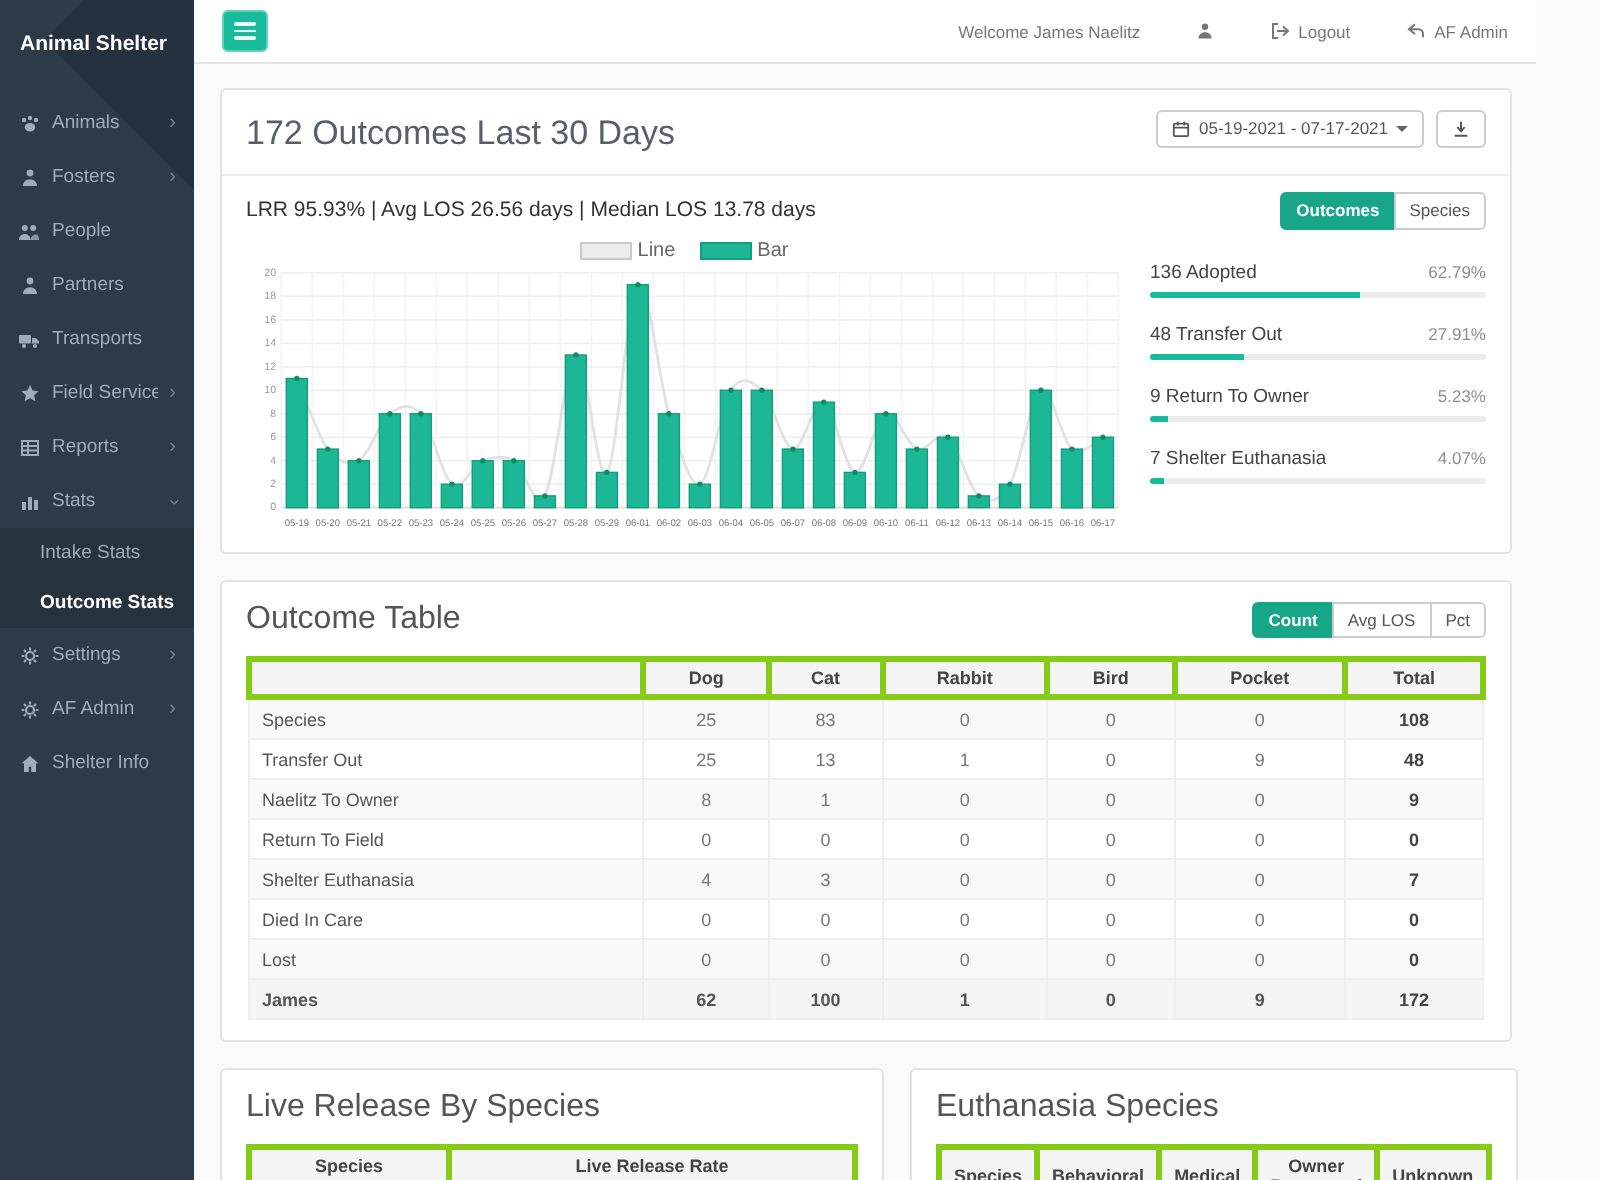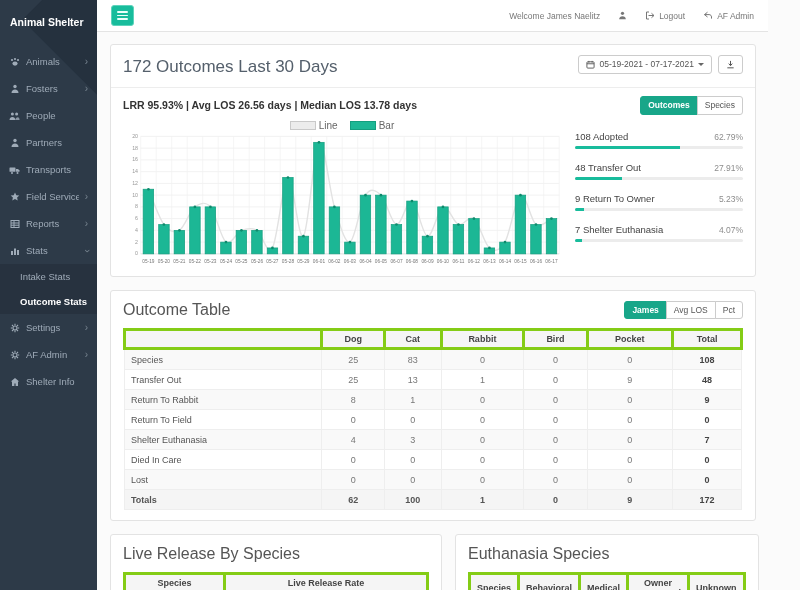--- a/index.html
+++ b/index.html
@@ -28,39 +28,39 @@
   .submenu .nav-item{padding:7px 9px 7px 20px}
   .submenu .nav-item.active{color:#fff;font-weight:bold}
 
   
   .main{flex:1;display:flex;flex-direction:column;min-width:0}
   .topbar{height:32px;flex:0 0 32px;background:#fff;border-bottom:1px solid #e4e4e4;
           display:flex;align-items:center;padding:0 14px;gap:8px}
   .hamburger{width:23px;height:21px;background:var(--progress);border:1px solid #5ed3bb;border-radius:3px;
              display:flex;flex-direction:column;justify-content:center;align-items:center;gap:2px;cursor:pointer}
   .hamburger span{display:block;width:11px;height:1.6px;background:#eafff9;border-radius:1px}
-  .topbar-right{margin-left:auto;display:flex;align-items:center;gap:18px;font-size:8.5px;color:#777}
+  .topbar-right{margin-left:auto;display:flex;align-items:center;gap:28px;font-size:8.5px;color:#777}
   .tb-link{display:inline-flex;align-items:center;gap:4px;color:#777;cursor:pointer}
   .tb-link svg{display:block}
 
   .content{flex:1;padding:12px 12px 0 13px;overflow:hidden}
   .card{background:#fff;border:1px solid #e3e3e3;border-radius:3px;padding:10px 12px;margin-bottom:13px}
 
   
   .card-head{display:flex;justify-content:space-between;align-items:flex-start}
   .page-title{font-size:17px;font-weight:400;color:#55606c;margin:2px 0 0}
   .controls{display:flex;gap:6px}
   .btn{border:1px solid #ccc;background:#fff;border-radius:3px;font-size:8.5px;color:#555;
        padding:4px 7px;display:inline-flex;align-items:center;gap:4px;cursor:pointer;line-height:1;white-space:nowrap}
   .btn svg{display:block}
   .caret-down{width:0;height:0;border-left:3px solid transparent;border-right:3px solid transparent;
               border-top:3.5px solid #666;display:inline-block}
   hr.sep{border:none;border-top:1px solid #ededed;margin:10px -12px 8px}
   .stats-row{display:flex;justify-content:space-between;align-items:center}
-  .stats-line{font-size:10.5px;font-weight:bold;color:#333}
+  .stats-line{font-size:10.5px;font-weight:normal;color:#333}
   .btn-group{display:inline-flex}
   .btn-group .btn{border-radius:0;margin-left:-1px}
   .btn-group .btn:first-child{border-radius:3px 0 0 3px;margin-left:0}
   .btn-group .btn:last-child{border-radius:0 3px 3px 0}
   .btn.active{background:var(--accent);border-color:var(--accent);color:#fff;font-weight:bold}
 
   .chart-row{display:flex;gap:14px;margin-top:2px}
   .chart-area{flex:1;min-width:0}
   .legend{display:flex;justify-content:center;align-items:flex-start;gap:12px;font-size:10px;color:#666;margin:3px 0 1px}
   .legend-item{display:inline-flex;align-items:center;gap:3px}
@@ -432,21 +432,21 @@
                   <text x="467.7" y="148.5" font-size="5.4" fill="#777" text-anchor="middle">06-16</text>
                   <text x="485.2" y="148.5" font-size="5.4" fill="#777" text-anchor="middle">06-17</text>
                 </svg>
               </div>
           </div>
 
           <div class="summary">
 
               <div class="sum-item">
                 <div class="sum-top">
-                  <span class="sum-label">108 Adopted</span>
+                  <span class="sum-label">136 Adopted</span>
                   <span class="sum-pct">62.79%</span>
                 </div>
                 <div class="sum-track">
                   <div class="sum-fill" style="width: 62.79%;"></div>
                 </div>
               </div>
 
               <div class="sum-item">
                 <div class="sum-top">
                   <span class="sum-label">48 Transfer Out</span>
@@ -477,21 +477,21 @@
                 </div>
               </div>
             </div>
         </div>
       </section>
 
       <section class="card">
         <div class="card-head">
           <div class="card-title">Outcome Table</div>
           <div class="btn-group">
-            <button class="btn active">James</button>
+            <button class="btn active">Count</button>
             <button class="btn">Avg LOS</button>
             <button class="btn">Pct</button>
           </div>
         </div>
         <table class="grid" id="outcome-table">
           <colgroup>
               <col class="lbl">
               <col>
               <col>
               <col>
@@ -527,21 +527,21 @@
                 <td class="row-label">Transfer Out</td>
                 <td>25</td>
                 <td>13</td>
                 <td>1</td>
                 <td>0</td>
                 <td>9</td>
                 <td>48</td>
               </tr>
 
               <tr>
-                <td class="row-label">Return To Rabbit</td>
+                <td class="row-label">Naelitz To Owner</td>
                 <td>8</td>
                 <td>1</td>
                 <td>0</td>
                 <td>0</td>
                 <td>0</td>
                 <td>9</td>
               </tr>
 
               <tr>
                 <td class="row-label">Return To Field</td>
@@ -577,21 +577,21 @@
                 <td class="row-label">Lost</td>
                 <td>0</td>
                 <td>0</td>
                 <td>0</td>
                 <td>0</td>
                 <td>0</td>
                 <td>0</td>
               </tr>
 
               <tr>
-                <td class="row-label">Totals</td>
+                <td class="row-label">James</td>
                 <td>62</td>
                 <td>100</td>
                 <td>1</td>
                 <td>0</td>
                 <td>9</td>
                 <td>172</td>
               </tr>
             </tbody>
         </table>
       </section>

